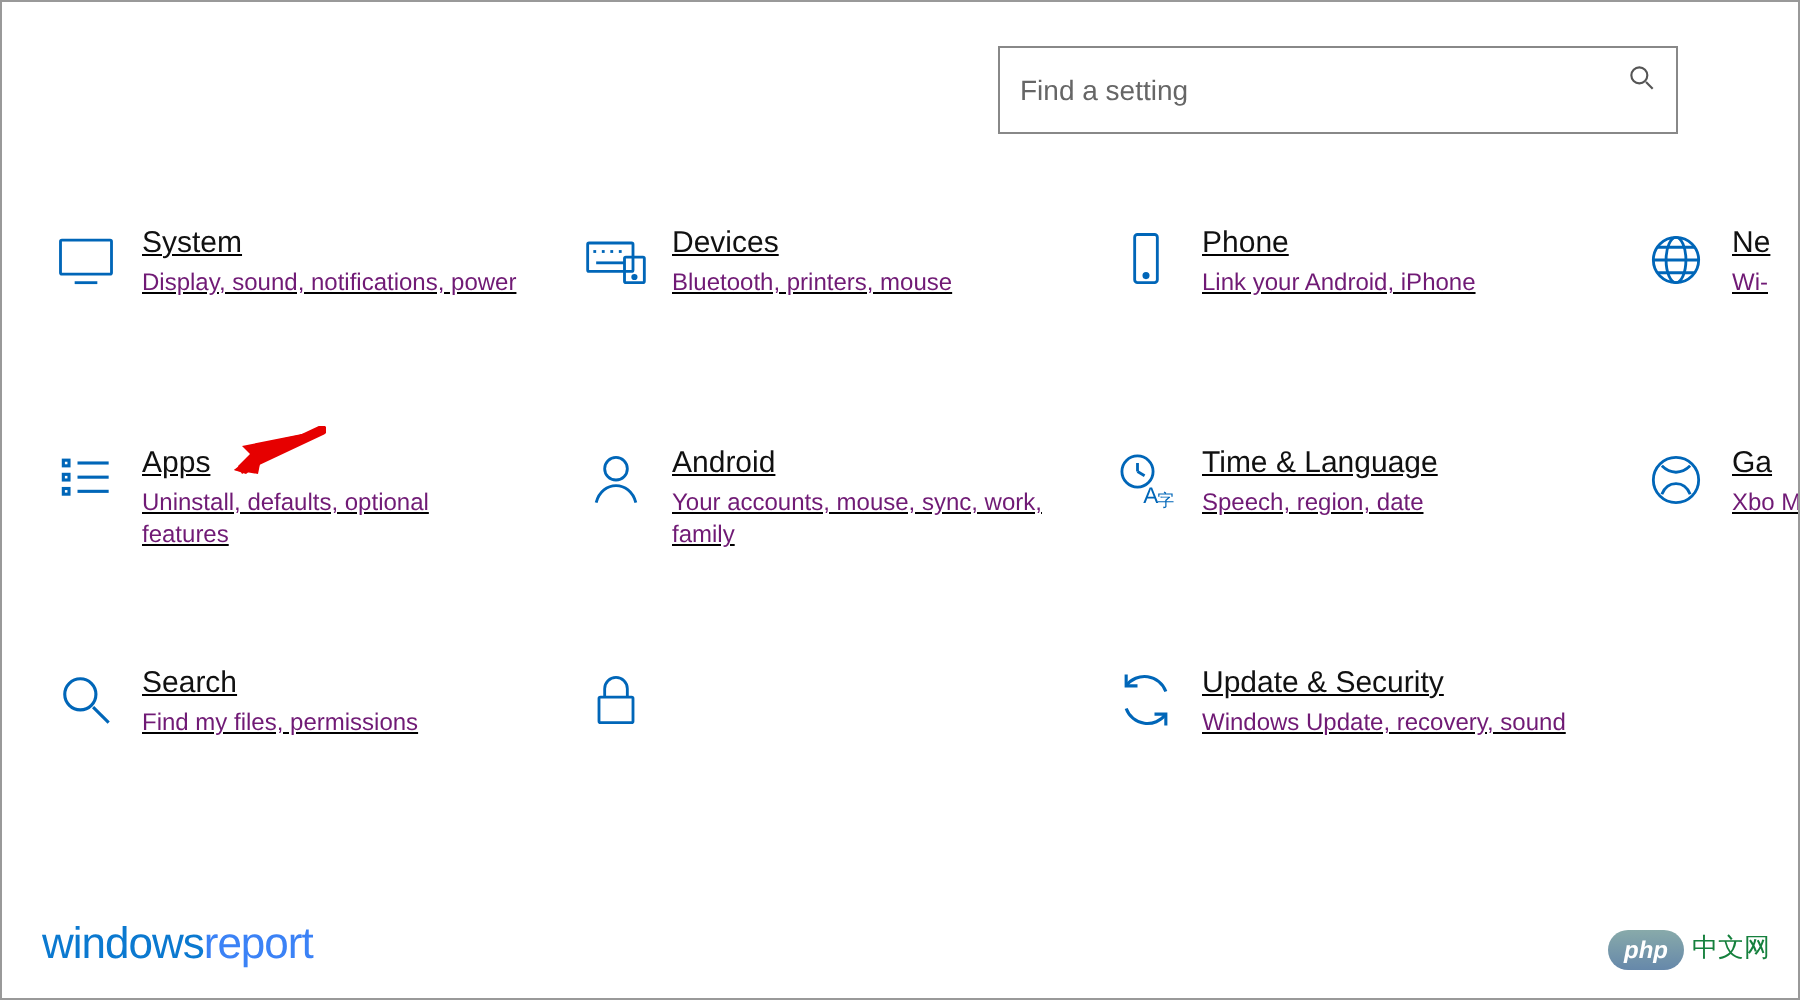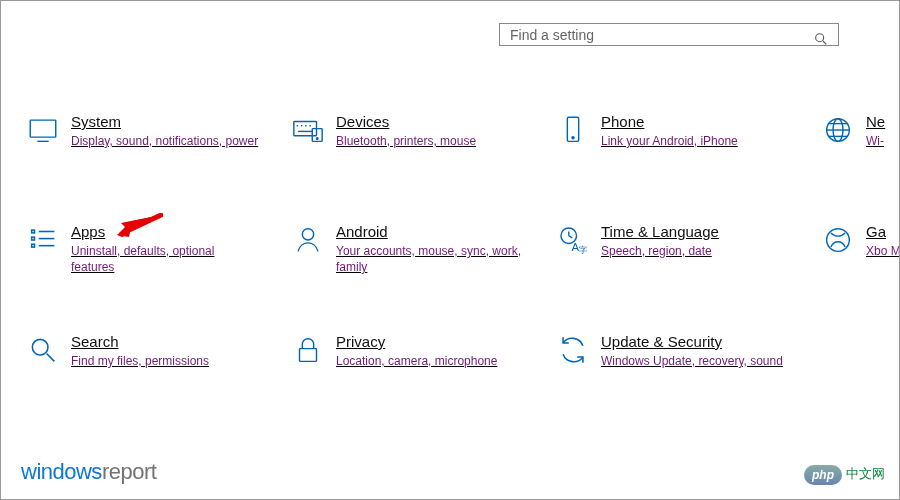--- a/index.html
+++ b/index.html
@@ -10,21 +10,21 @@
     height: 500px;
     overflow: hidden;
     position: relative;
     border: 1px solid #999;
   }
   .search-wrap {
     position: absolute;
     top: 22px;
     left: 498px;
     width: 340px;
-    height: 23px;
+    height: 44px;
   }
   .search-input {
     width: 100%;
     height: 100%;
     border: 1px solid #888;
     padding: 0 36px 0 10px;
     font-size: 14px;
     color: #333;
     outline: none;
   }
@@ -88,21 +88,21 @@
   }
   .wmark-left {
     position: absolute;
     left: 20px;
     bottom: 14px;
     font-size: 22px;
     font-weight: 300;
     letter-spacing: -0.5px;
   }
   .wmark-left .w1 { color: #0b79d0; }
-  .wmark-left .w2 { color: #737373; font-weight: 400; }
+  .wmark-left .w2 { color: #3b82f6; font-weight: 400; }
   .wmark-right {
     position: absolute;
     right: 14px;
     bottom: 14px;
     display: flex;
     align-items: flex-start;
     gap: 4px;
   }
   .php-pill {
     background: #8892bf;
@@ -266,24 +266,20 @@
     </div>
   </div>
 
   <div class="cat">
     <div class="cat-icon">
       <svg viewBox="0 0 48 48" fill="none" stroke="currentColor" stroke-width="2">
         <rect x="12" y="22" width="24" height="18" rx="1"></rect>
         <path d="M16 22 v-6 a8 8 0 0 1 16 0 v6"></path>
       </svg>
     </div>
-    <div class="cat-text">
-      <div class="cat-title">Privacy</div>
-      <div class="cat-desc">Location, camera, microphone</div>
-    </div>
   </div>
 
   <div class="cat">
     <div class="cat-icon">
       <svg viewBox="0 0 48 48" fill="none" stroke="currentColor" stroke-width="2.2">
         <path d="M38 18 A16 16 0 0 0 10 14"></path>
           <polyline points="10,6 10,14 18,14"></polyline>
         <path d="M10 30 A16 16 0 0 0 38 34"></path>
           <polyline points="38,42 38,34 30,34"></polyline>
       </svg>

